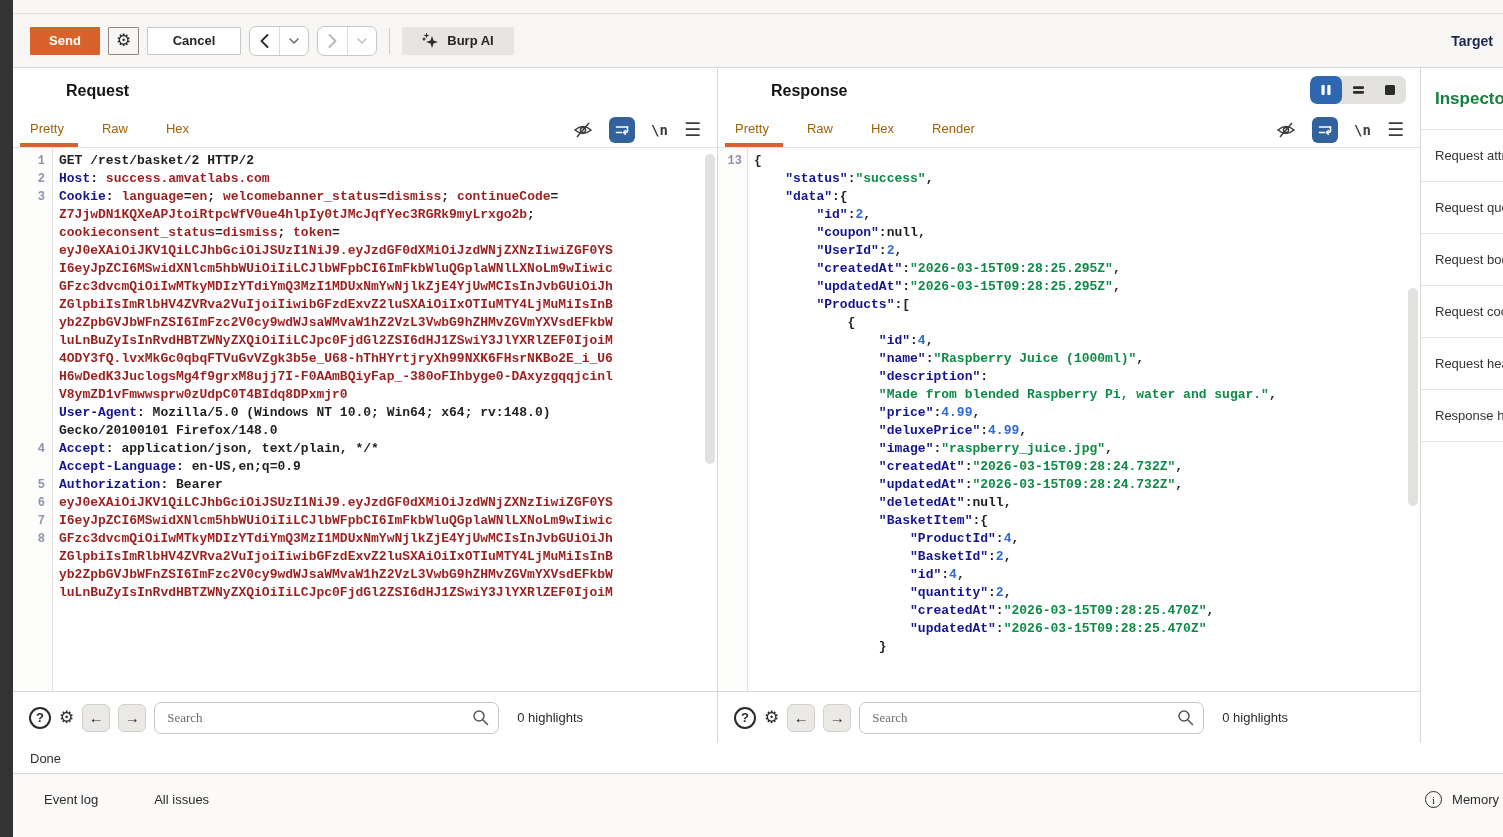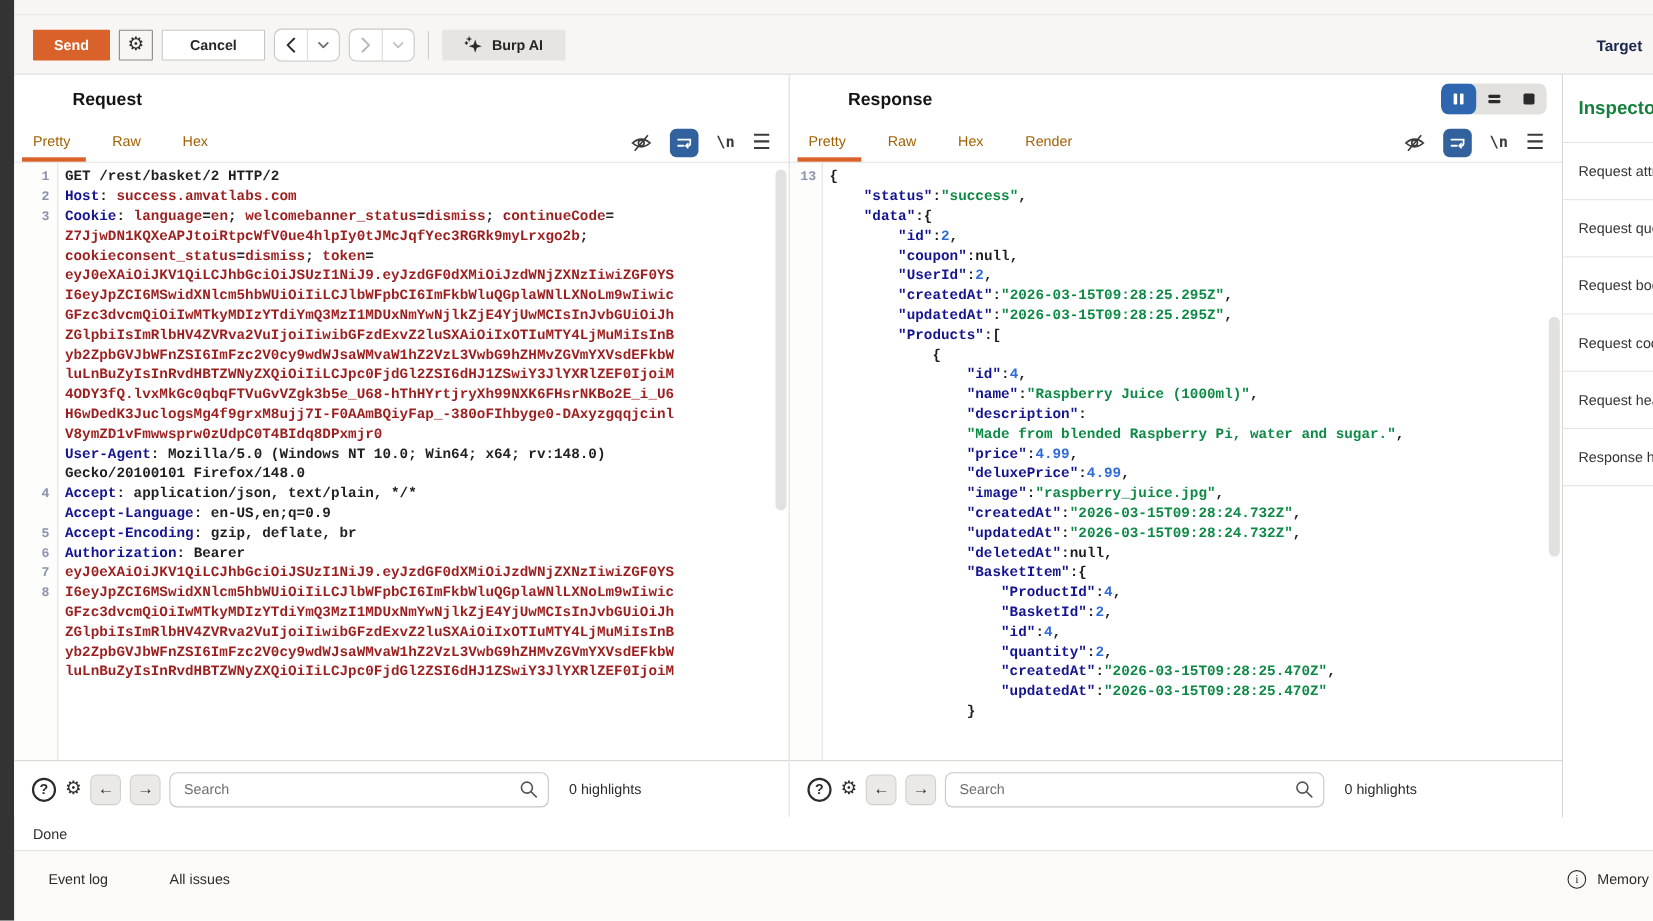--- a/index.html
+++ b/index.html
@@ -84,21 +84,21 @@
   .panel-search { height:52px; border-top:1px solid #d8d6d3; display:flex; align-items:center;
                   gap:8px; padding:0 14px 0 16px; background:#fff; }
   .round-icon { width:22px; height:22px; border:2px solid #2b2b2b; border-radius:50%;
                 display:flex; align-items:center; justify-content:center;
                 font-size:13px; font-weight:bold; color:#2b2b2b; cursor:pointer; }
   .nav-btn { width:28px; height:28px; background:#ebe9e6; border:1px solid #d2d0cd; border-radius:6px;
              display:flex; align-items:center; justify-content:center; font-size:15px; color:#2b2b2b; cursor:pointer; }
   .search-wrap { flex:1; position:relative; max-width:345px; }
   .search-input { width:100%; height:32px; border:1px solid #c9c7c4; border-radius:7px;
                   padding:0 34px 0 12px; font-size:13px; color:#333; background:#fff;
-                  font-family:Liberation Sans, sans-serif; }
+                  font-family:Liberation Serif, serif; }
   .search-input::placeholder { color:#6f6f6f; }
   .search-mag { position:absolute; right:10px; top:7px; }
   .highlights { font-size:13px; color:#2b2b2b; margin-left:10px; white-space:nowrap; }
 
   
   .inspector { width:82px; flex:none; background:#fff; overflow:hidden; }
   .insp-head { height:62px; display:flex; align-items:center; padding-left:14px;
                border-bottom:1px solid #e6e4e1; font-size:17px; font-weight:bold;
                color:#15803d; white-space:nowrap; }
   .insp-row { height:52px; display:flex; align-items:center; padding-left:14px;
@@ -246,21 +246,20 @@
               <div class="code-row"><span class="t-v">ZGlpbiIsImRlbHV4ZVRva2VuIjoiIiwibGFzdExvZ2luSXAiOiIxOTIuMTY4LjMuMiIsInB</span></div>
               <div class="code-row"><span class="t-v">yb2ZpbGVJbWFnZSI6ImFzc2V0cy9wdWJsaWMvaW1hZ2VzL3VwbG9hZHMvZGVmYXVsdEFkbW</span></div>
               <div class="code-row"><span class="t-v">luLnBuZyIsInRvdHBTZWNyZXQiOiIiLCJpc0FjdGl2ZSI6dHJ1ZSwiY3JlYXRlZEF0IjoiM</span></div>
               <div class="code-row"><span class="t-v">4ODY3fQ.lvxMkGc0qbqFTVuGvVZgk3b5e_U68-hThHYrtjryXh99NXK6FHsrNKBo2E_i_U6</span></div>
               <div class="code-row"><span class="t-v">H6wDedK3JuclogsMg4f9grxM8ujj7I-F0AAmBQiyFap_-380oFIhbyge0-DAxyzgqqjcinl</span></div>
               <div class="code-row"><span class="t-v">V8ymZD1vFmwwsprw0zUdpC0T4BIdq8DPxmjr0</span></div>
               <div class="code-row"><span class="t-k">User-Agent</span><span class="t-p">: Mozilla/5.0 (Windows NT 10.0; Win64; x64; rv:148.0)</span></div>
               <div class="code-row"><span class="t-p">Gecko/20100101 Firefox/148.0</span></div>
               <div class="code-row"><span class="t-k">Accept</span><span class="t-p">: application/json, text/plain, */*</span></div>
               <div class="code-row"><span class="t-k">Accept-Language</span><span class="t-p">: en-US,en;q=0.9</span></div>
-              <div class="code-row"><span class="t-k">Accept-Encoding</span><span class="t-p">: gzip, deflate, br</span></div>
               <div class="code-row"><span class="t-k">Authorization</span><span class="t-p">: Bearer</span></div>
               <div class="code-row"><span class="t-v">eyJ0eXAiOiJKV1QiLCJhbGciOiJSUzI1NiJ9.eyJzdGF0dXMiOiJzdWNjZXNzIiwiZGF0YS</span></div>
               <div class="code-row"><span class="t-v">I6eyJpZCI6MSwidXNlcm5hbWUiOiIiLCJlbWFpbCI6ImFkbWluQGplaWNlLXNoLm9wIiwic</span></div>
               <div class="code-row"><span class="t-v">GFzc3dvcmQiOiIwMTkyMDIzYTdiYmQ3MzI1MDUxNmYwNjlkZjE4YjUwMCIsInJvbGUiOiJh</span></div>
               <div class="code-row"><span class="t-v">ZGlpbiIsImRlbHV4ZVRva2VuIjoiIiwibGFzdExvZ2luSXAiOiIxOTIuMTY4LjMuMiIsInB</span></div>
               <div class="code-row"><span class="t-v">yb2ZpbGVJbWFnZSI6ImFzc2V0cy9wdWJsaWMvaW1hZ2VzL3VwbG9hZHMvZGVmYXVsdEFkbW</span></div>
               <div class="code-row"><span class="t-v">luLnBuZyIsInRvdHBTZWNyZXQiOiIiLCJpc0FjdGl2ZSI6dHJ1ZSwiY3JlYXRlZEF0IjoiM</span></div>
             </div>
           <div class="vscroll req-thumb"></div>
         </div>

